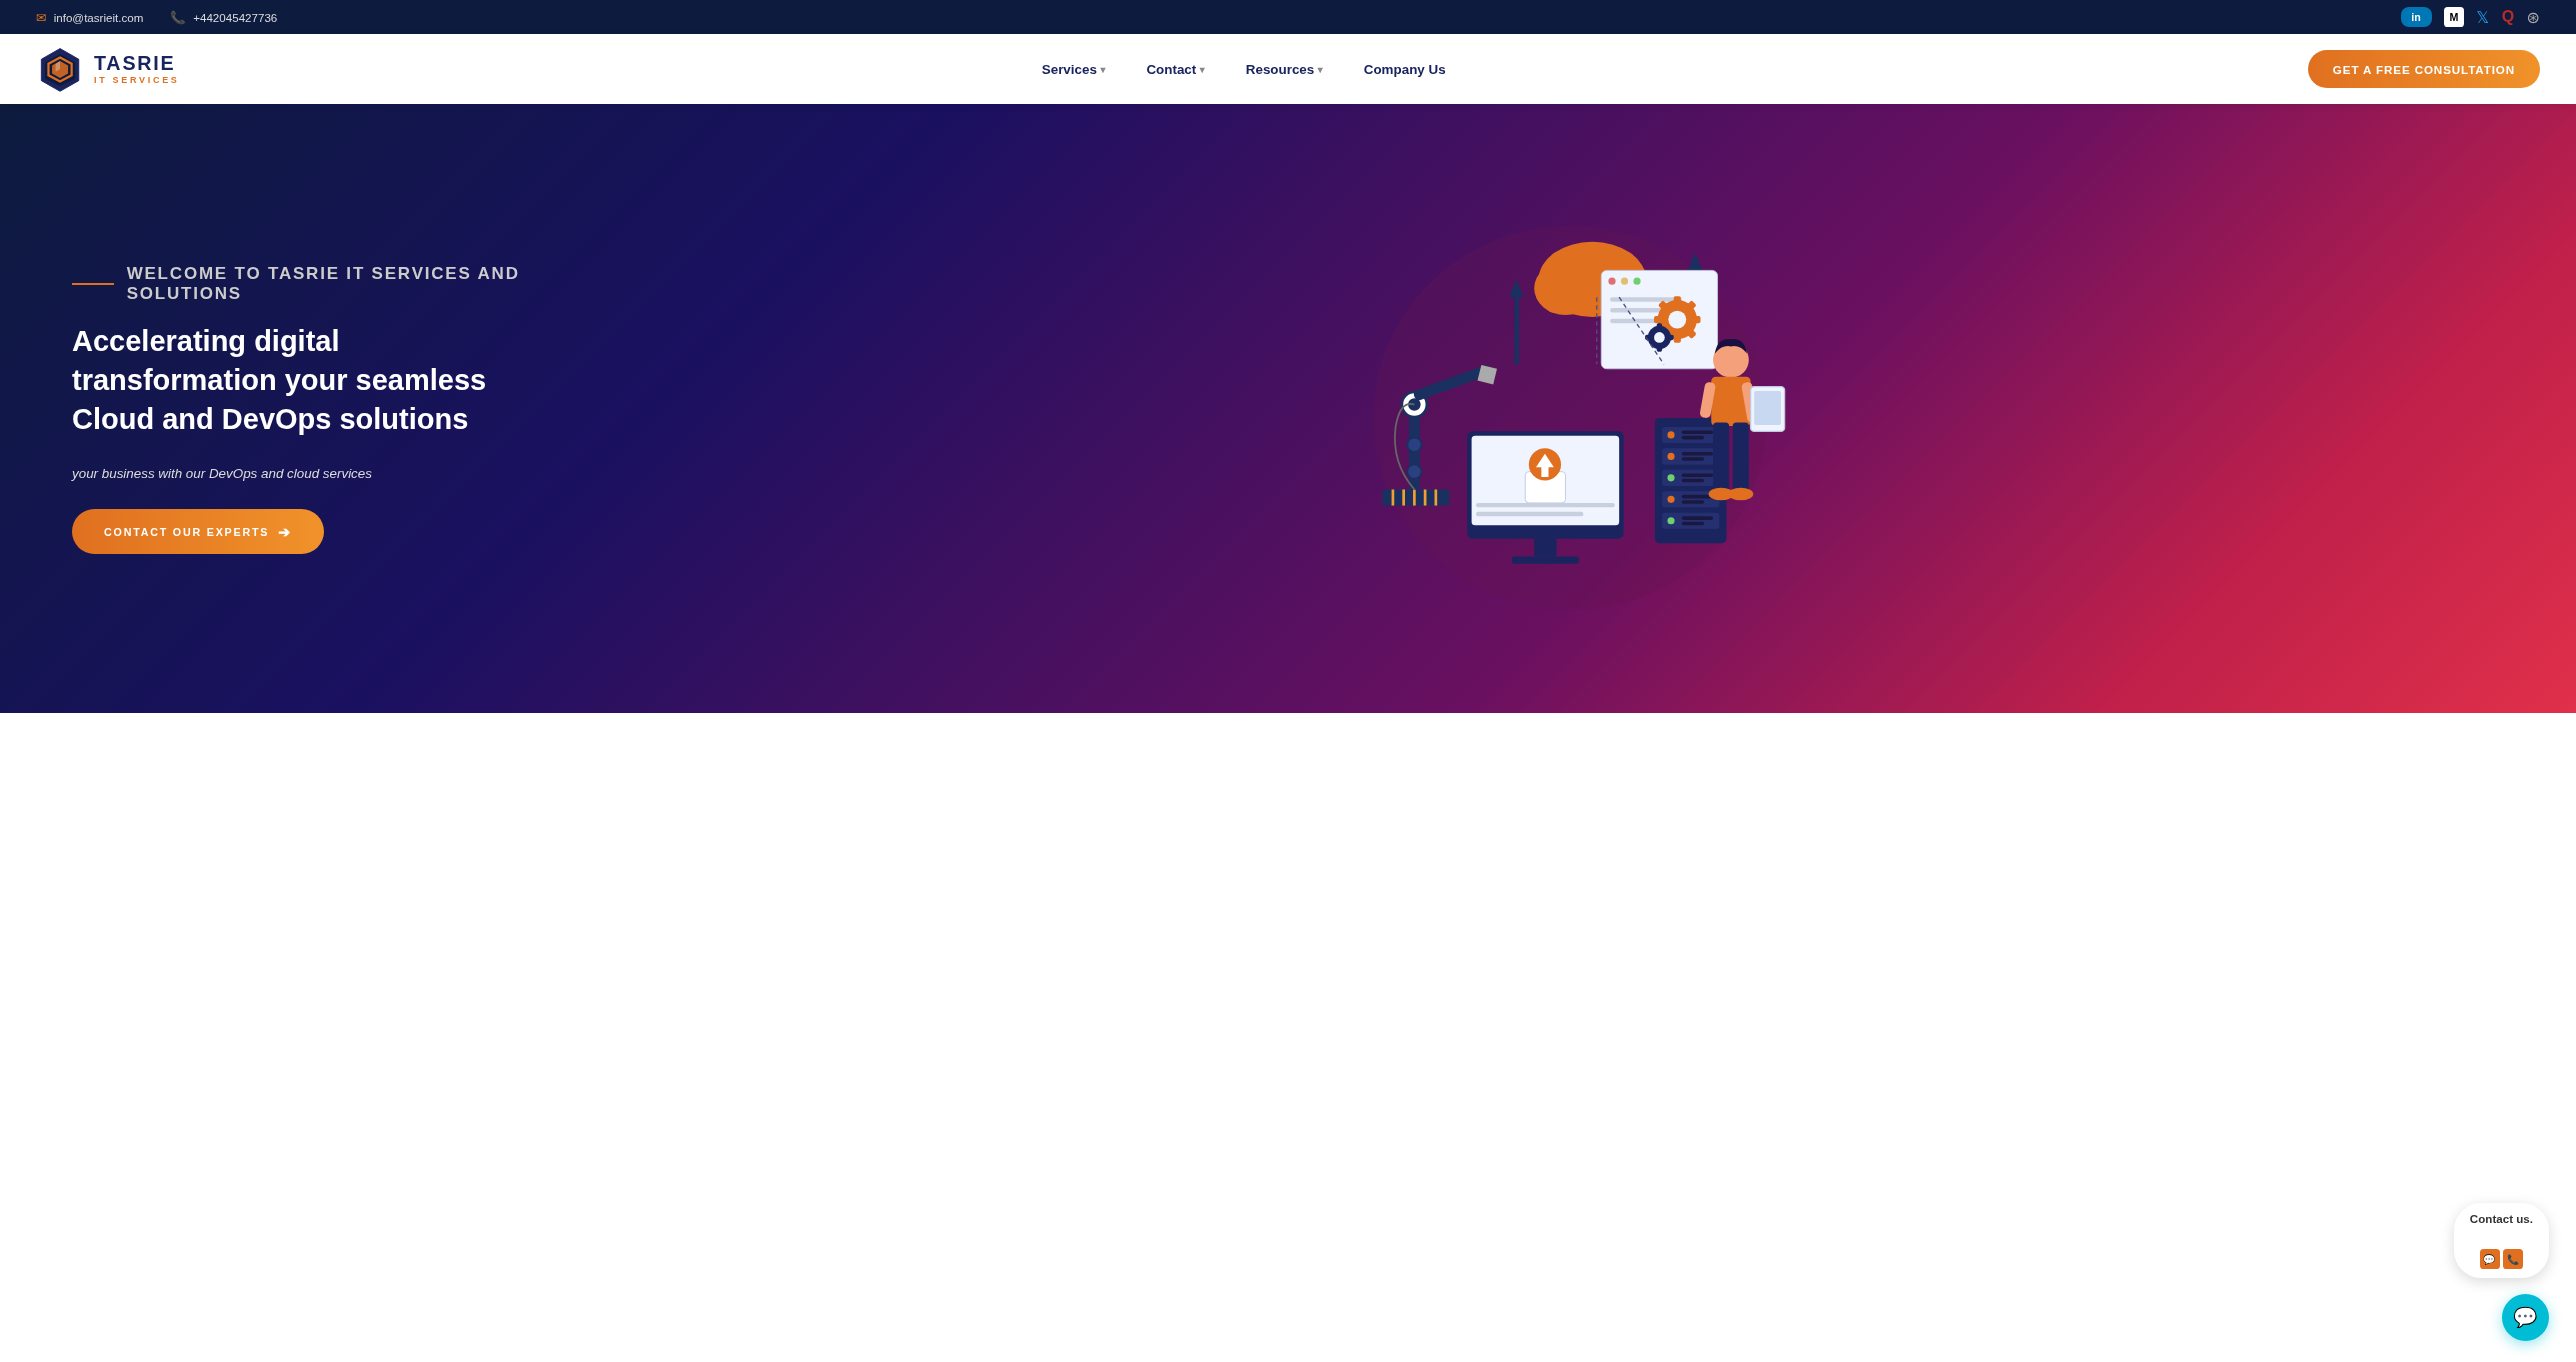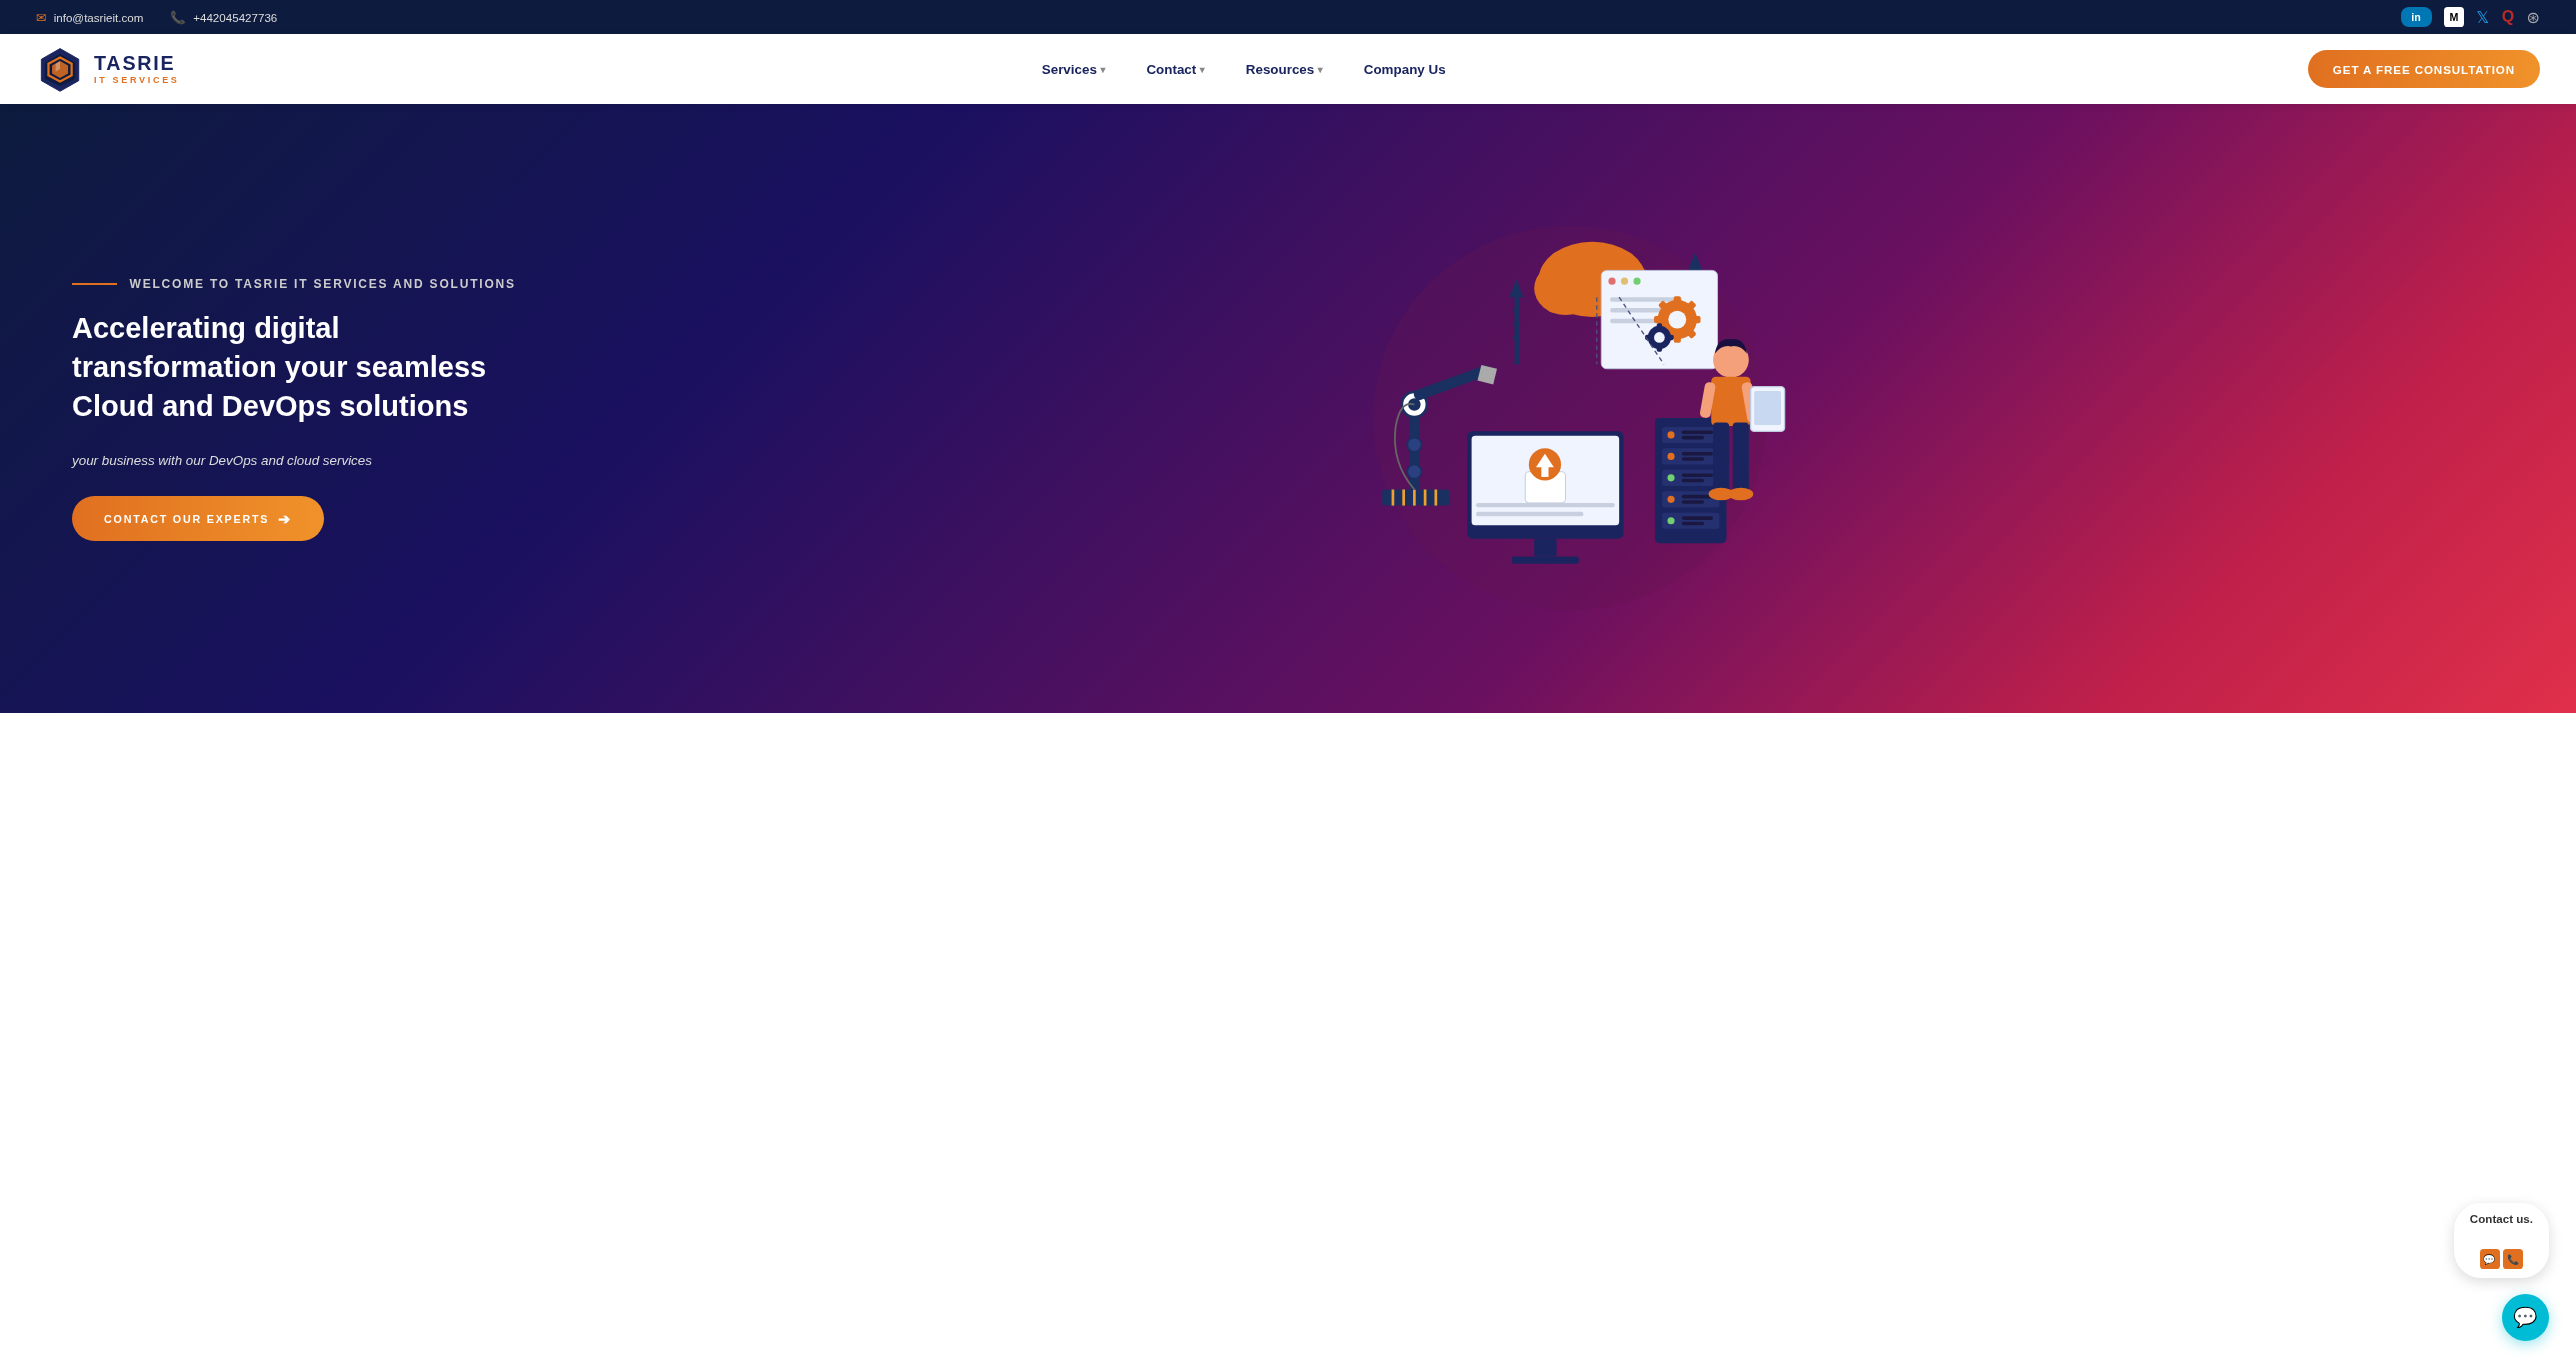--- a/index.html
+++ b/index.html
@@ -106,21 +106,21 @@
       align-items: center;
       gap: 12.5px;
       margin-bottom: 18px;
     }
     .tagline-line {
       width: 45px;
       height: 1.8px;
       background: #e07020;
     }
     .tagline-text {
-      font-size: 12px;
+      font-size: 17px;
       color: #ccc;
       letter-spacing: 1.8px;
       font-weight: 600;
       text-transform: uppercase;
     }
     .hero-heading {
       font-size: 29px;
       font-weight: 800;
       color: #fff;
       line-height: 1.35;

